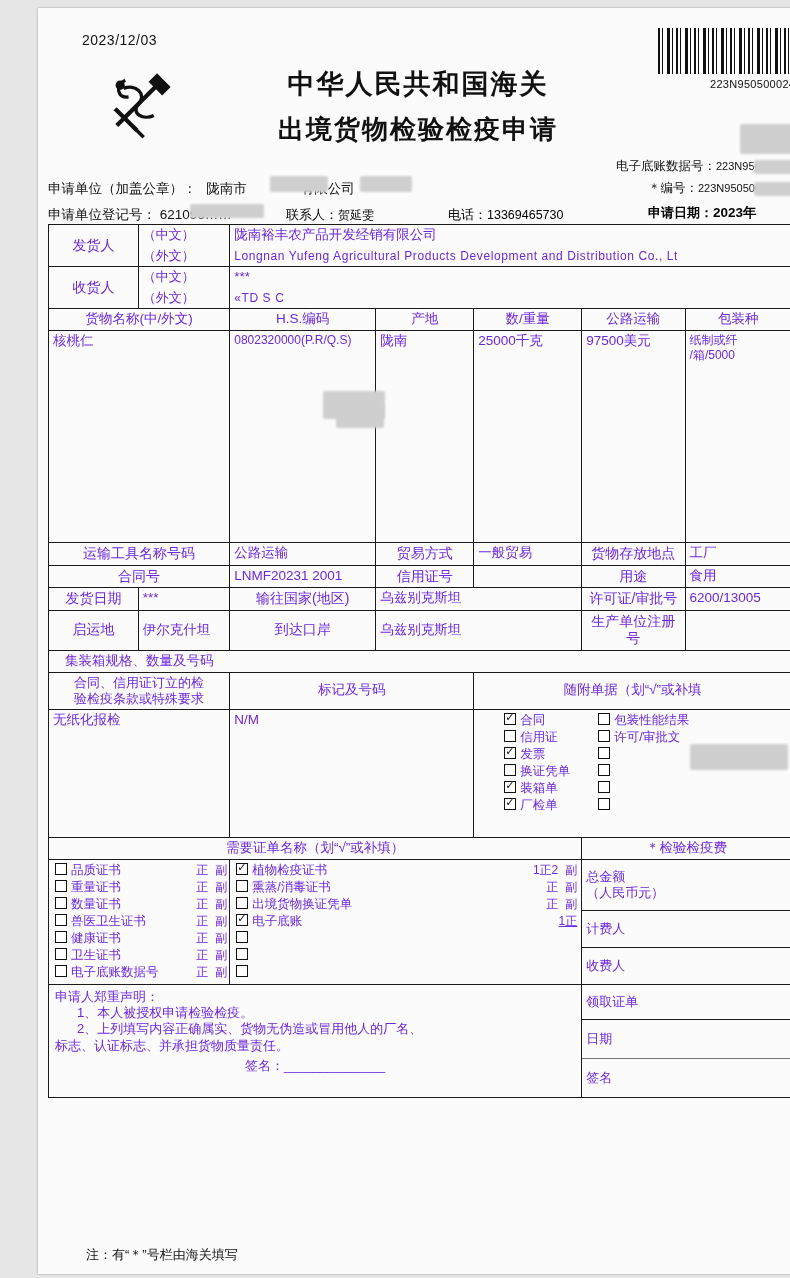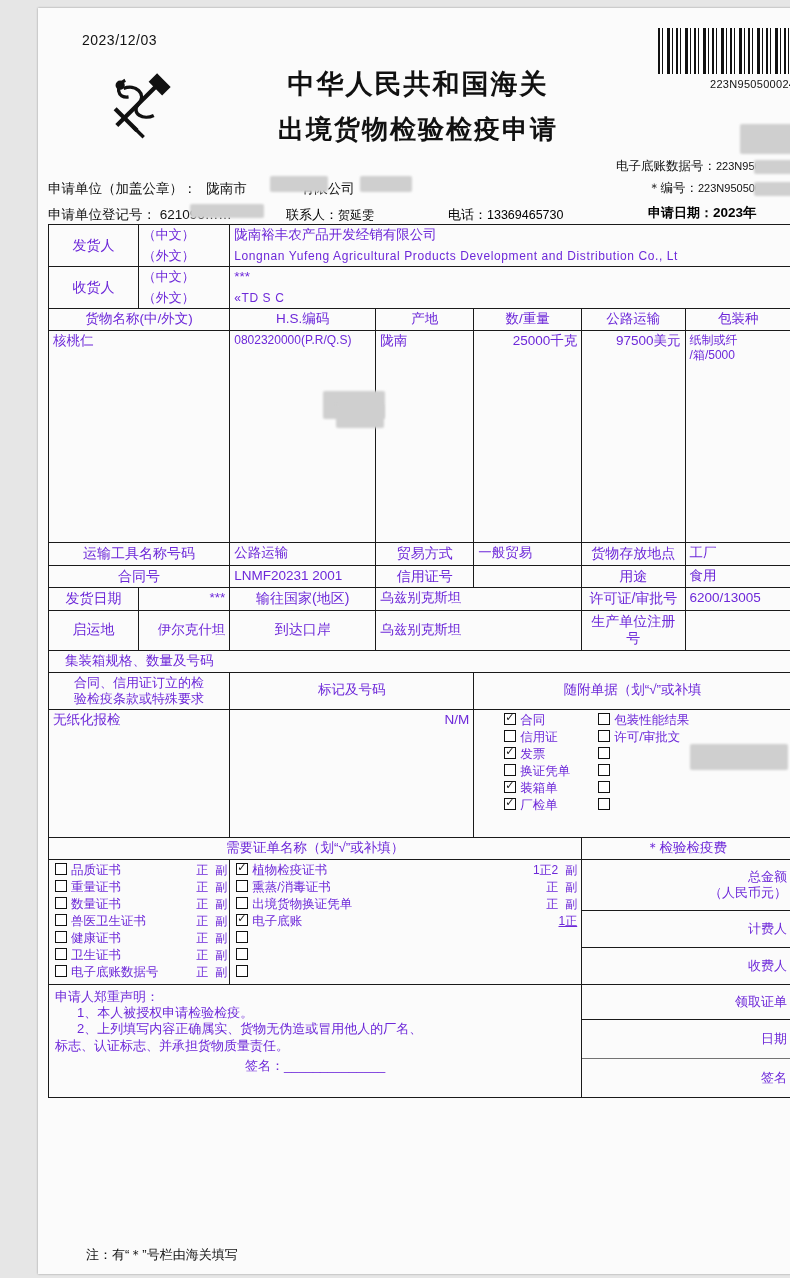--- a/index.html
+++ b/index.html
@@ -75,21 +75,21 @@
   }
   table.main td{
     border:1px solid #1a1a1a;
     padding:2px 4px;
     vertical-align:middle;
     line-height:1.25;
   }
   .lbl{text-align:center;font-size:14px;}
   .cn{font-size:13.5px;margin-left:32px;}
   .en{font-size:12px;font-family:"Liberation Sans",sans-serif;letter-spacing:.6px;white-space:nowrap;}
-  .ctr{text-align:right;}
+  .ctr{text-align:left;}
   .hd{text-align:center;font-size:13.5px;}
   .small{font-size:12px;}
   .nobottom{border-bottom:none !important;}
   .notop{border-top:none !important;}
 
   
   .cb{
     display:inline-block;width:10px;height:10px;border:1px solid #111;
     margin-right:4px;position:relative;top:1px;background:#fff;
   }

